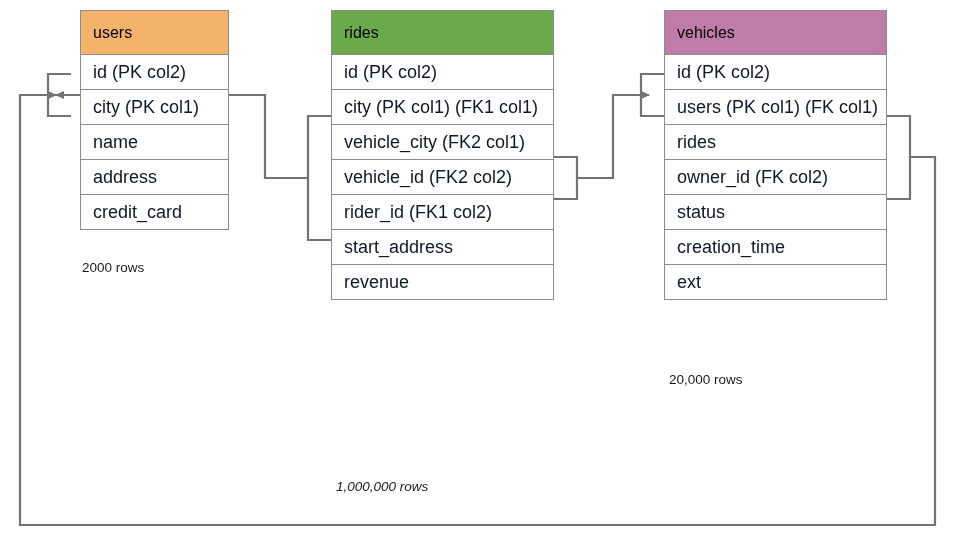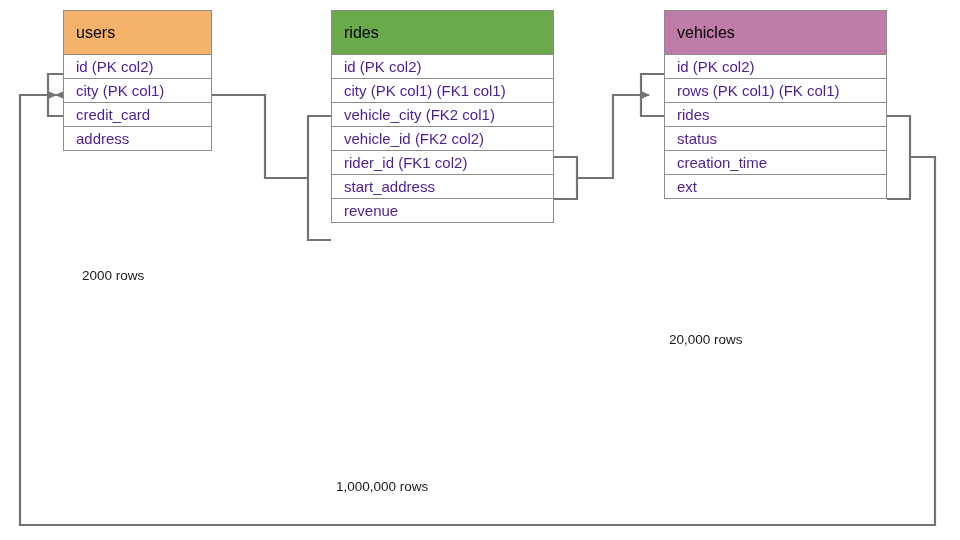--- a/index.html
+++ b/index.html
@@ -18,45 +18,45 @@
     box-sizing:border-box;
     height:45px;
     border:1px solid #8c8c8c;
     display:flex;align-items:center;
     padding:0 12px;
     font-size:16px;
     color:#000;
   }
   .entity .col{
     box-sizing:border-box;
-    height:24px;
+    height:35px;
     border:1px solid #8c8c8c;
     border-top:none;
     background:#ffffff;
     display:flex;align-items:center;
     padding:0 12px;
-    font-size:15px;
-    color:#4c1d95;
+    font-size:18px;
+    color:#0f172a;
     white-space:nowrap;
   }
   .rowcount{
     position:absolute;
     font-size:13.5px;
     color:#1a1a1a;
     white-space:nowrap;
   }
 
   
-  #ent-users   {left:63px; top:10px; width:149px;}
+  #ent-users   {left:80px; top:10px; width:149px;}
   #ent-rides   {left:331px;top:10px; width:223px;}
   #ent-vehicles{left:664px;top:10px; width:223px;}
 
-  #rc-users   {left:82px; top:268px;}
-  #rc-rides   {left:336px;top:479px;}
-  #rc-vehicles{left:669px;top:332px;}
+  #rc-users   {left:82px; top:260px;}
+  #rc-rides   {left:336px;top:479px;font-style:italic;}
+  #rc-vehicles{left:669px;top:372px;}
 </style>
 </head>
 <body>
 
 <div id="canvas">
 
   <svg id="edges" viewBox="0 0 960 540" xmlns="http://www.w3.org/2000/svg">
     <defs>
       <marker id="arrow" markerWidth="9" markerHeight="9" refX="8" refY="4.5" orient="auto" markerUnits="userSpaceOnUse">
         <path d="M0,0.6 L9,4.5 L0,8.4 z" fill="#737373"></path>
@@ -82,22 +82,23 @@
       <path d="M910,157 L935,157 L935,525 L20,525 L20,95 L56,95" marker-end="url(#arrow)"></path>
     </g>
   </svg>
 
   <div class="entity" id="ent-users">
     <div class="hdr" style="background: rgb(245, 178, 107);">
       <span>users</span>
     </div>
     <div class="col">id (PK col2)</div>
     <div class="col">city (PK col1)</div>
+    <div class="col">name</div>
+    <div class="col">address</div>
     <div class="col">credit_card</div>
-    <div class="col">address</div>
   </div>
   <div class="rowcount" id="rc-users">2000 rows</div>
 
   <div class="entity" id="ent-rides">
     <div class="hdr" style="background: rgb(106, 170, 75);">
       <span>rides</span>
     </div>
     <div class="col">id (PK col2)</div>
     <div class="col">city (PK col1) (FK1 col1)</div>
     <div class="col">vehicle_city (FK2 col1)</div>
@@ -106,21 +107,22 @@
     <div class="col">start_address</div>
     <div class="col">revenue</div>
   </div>
   <div class="rowcount" id="rc-rides">1,000,000 rows</div>
 
   <div class="entity" id="ent-vehicles">
     <div class="hdr" style="background: rgb(192, 124, 168);">
       <span>vehicles</span>
     </div>
     <div class="col">id (PK col2)</div>
-    <div class="col">rows (PK col1) (FK col1)</div>
+    <div class="col">users (PK col1) (FK col1)</div>
     <div class="col">rides</div>
+    <div class="col">owner_id (FK col2)</div>
     <div class="col">status</div>
     <div class="col">creation_time</div>
     <div class="col">ext</div>
   </div>
   <div class="rowcount" id="rc-vehicles">20,000 rows</div>
 
 </div>
 
 </body></html>

